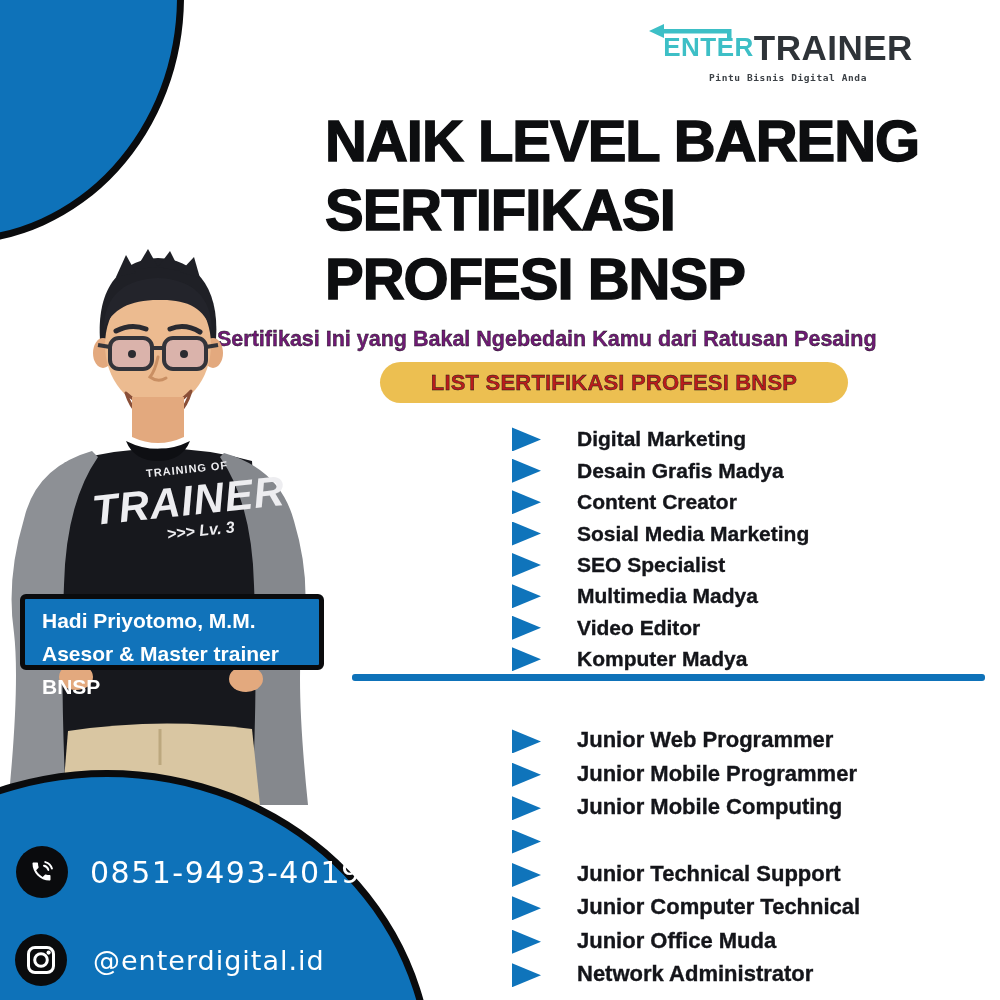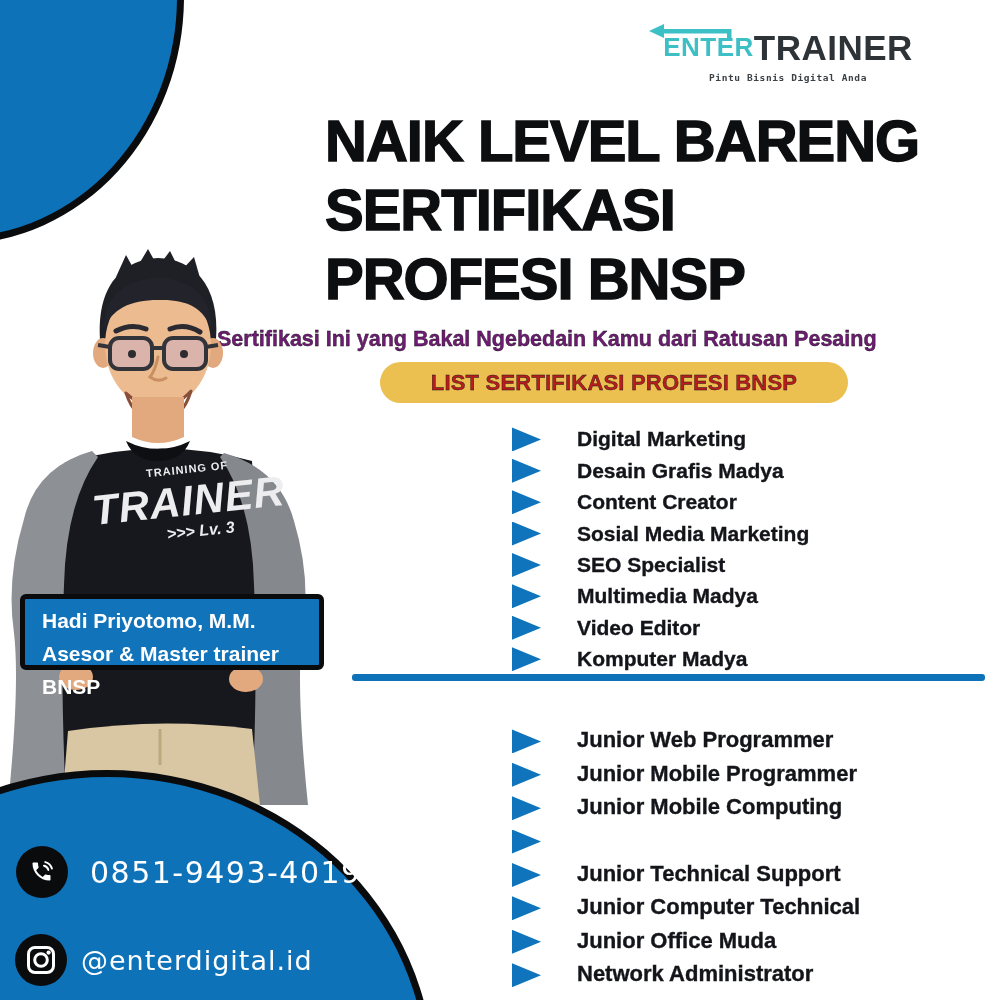--- a/index.html
+++ b/index.html
@@ -51,21 +51,21 @@
   
   .person{position:absolute;left:0;top:245px;width:340px;height:560px;z-index:2;}
   
   .badge{position:absolute;left:20px;top:594px;width:304px;height:76px;z-index:4;
     background:#1173ba;border:5px solid #0a0b0d;border-radius:6px;
     color:#fff;font-weight:bold;font-size:21px;line-height:33px;padding:5px 0 0 17px;
     box-sizing:border-box;}
   
   .contact-row{position:absolute;z-index:5;display:flex;align-items:center;color:#fff;}
   #row-phone{left:16px;top:846px;gap:22px;}
-  #row-ig{left:15px;top:934px;gap:14px;}
+  #row-ig{left:15px;top:934px;gap:26px;}
   .contact-icon{width:52px;height:52px;flex:0 0 auto;}
   #row-phone .contact-text{font-size:30px;letter-spacing:1.5px;font-family:"DejaVu Sans",sans-serif;}
   #row-ig .contact-text{font-size:27px;letter-spacing:1px;font-family:"DejaVu Sans",sans-serif;}
 </style>
 </head>
 <body>
 
 <div id="poster">
 
   <div class="quarter-tl"></div>

